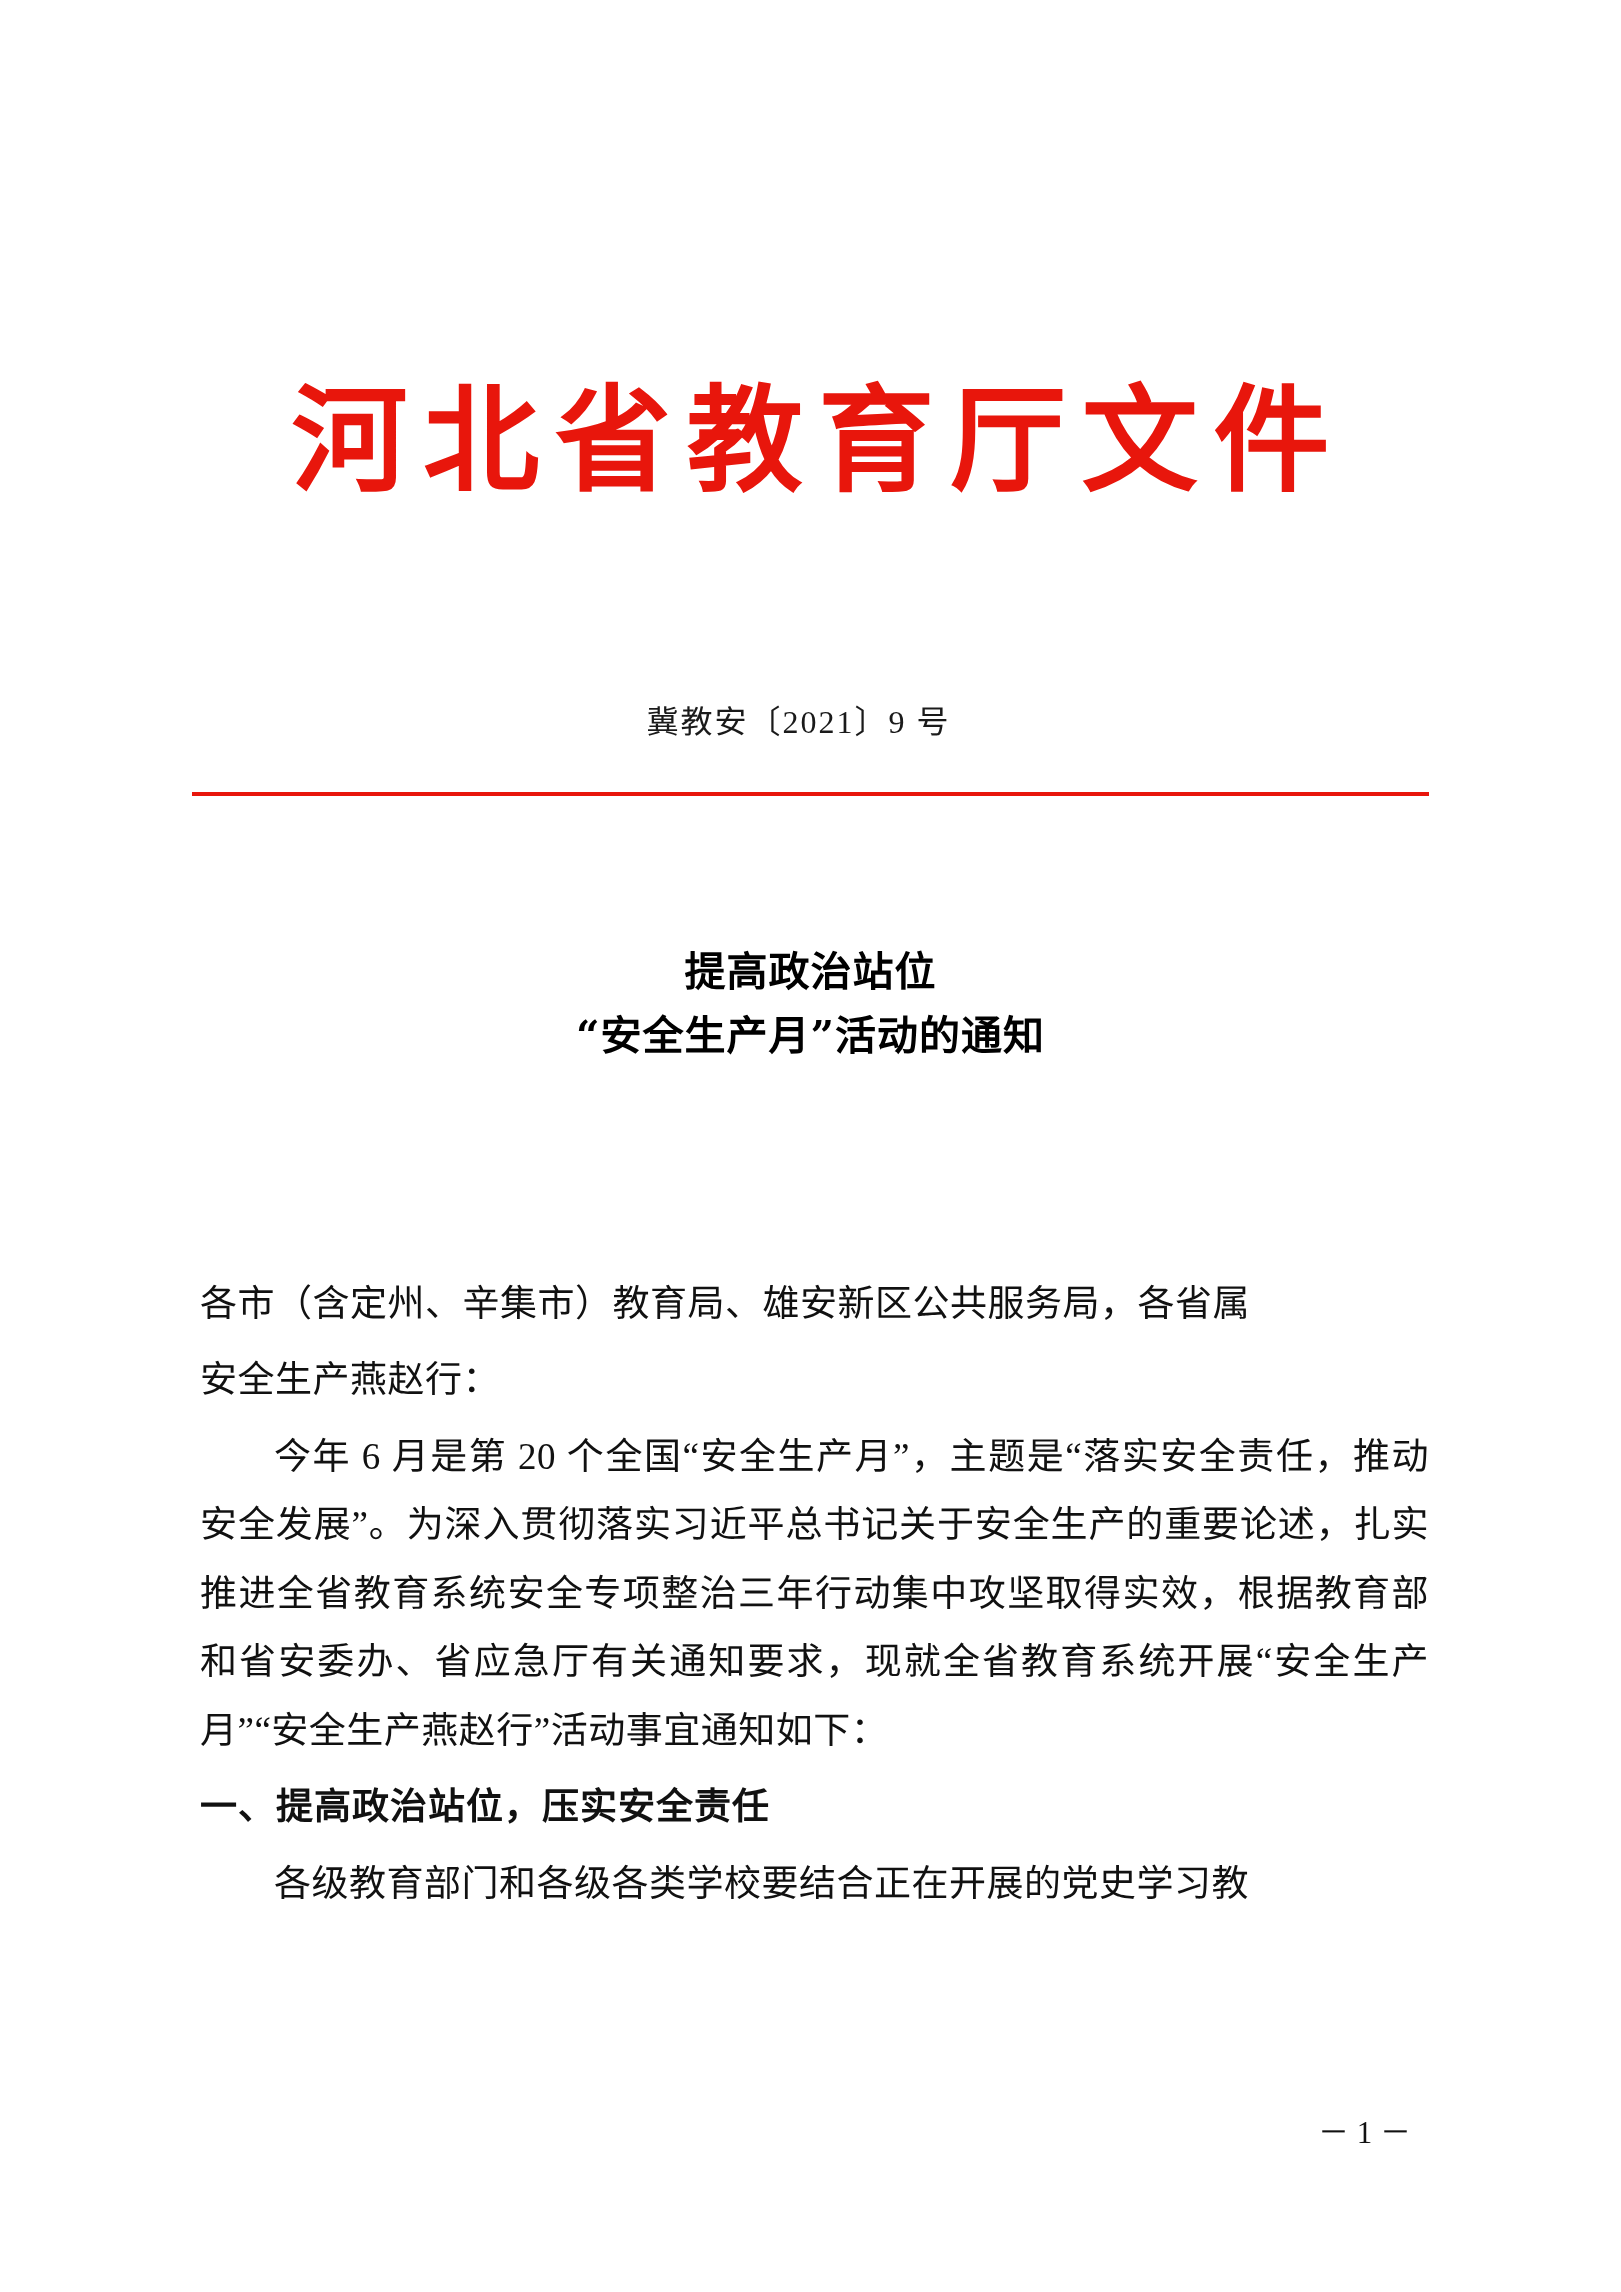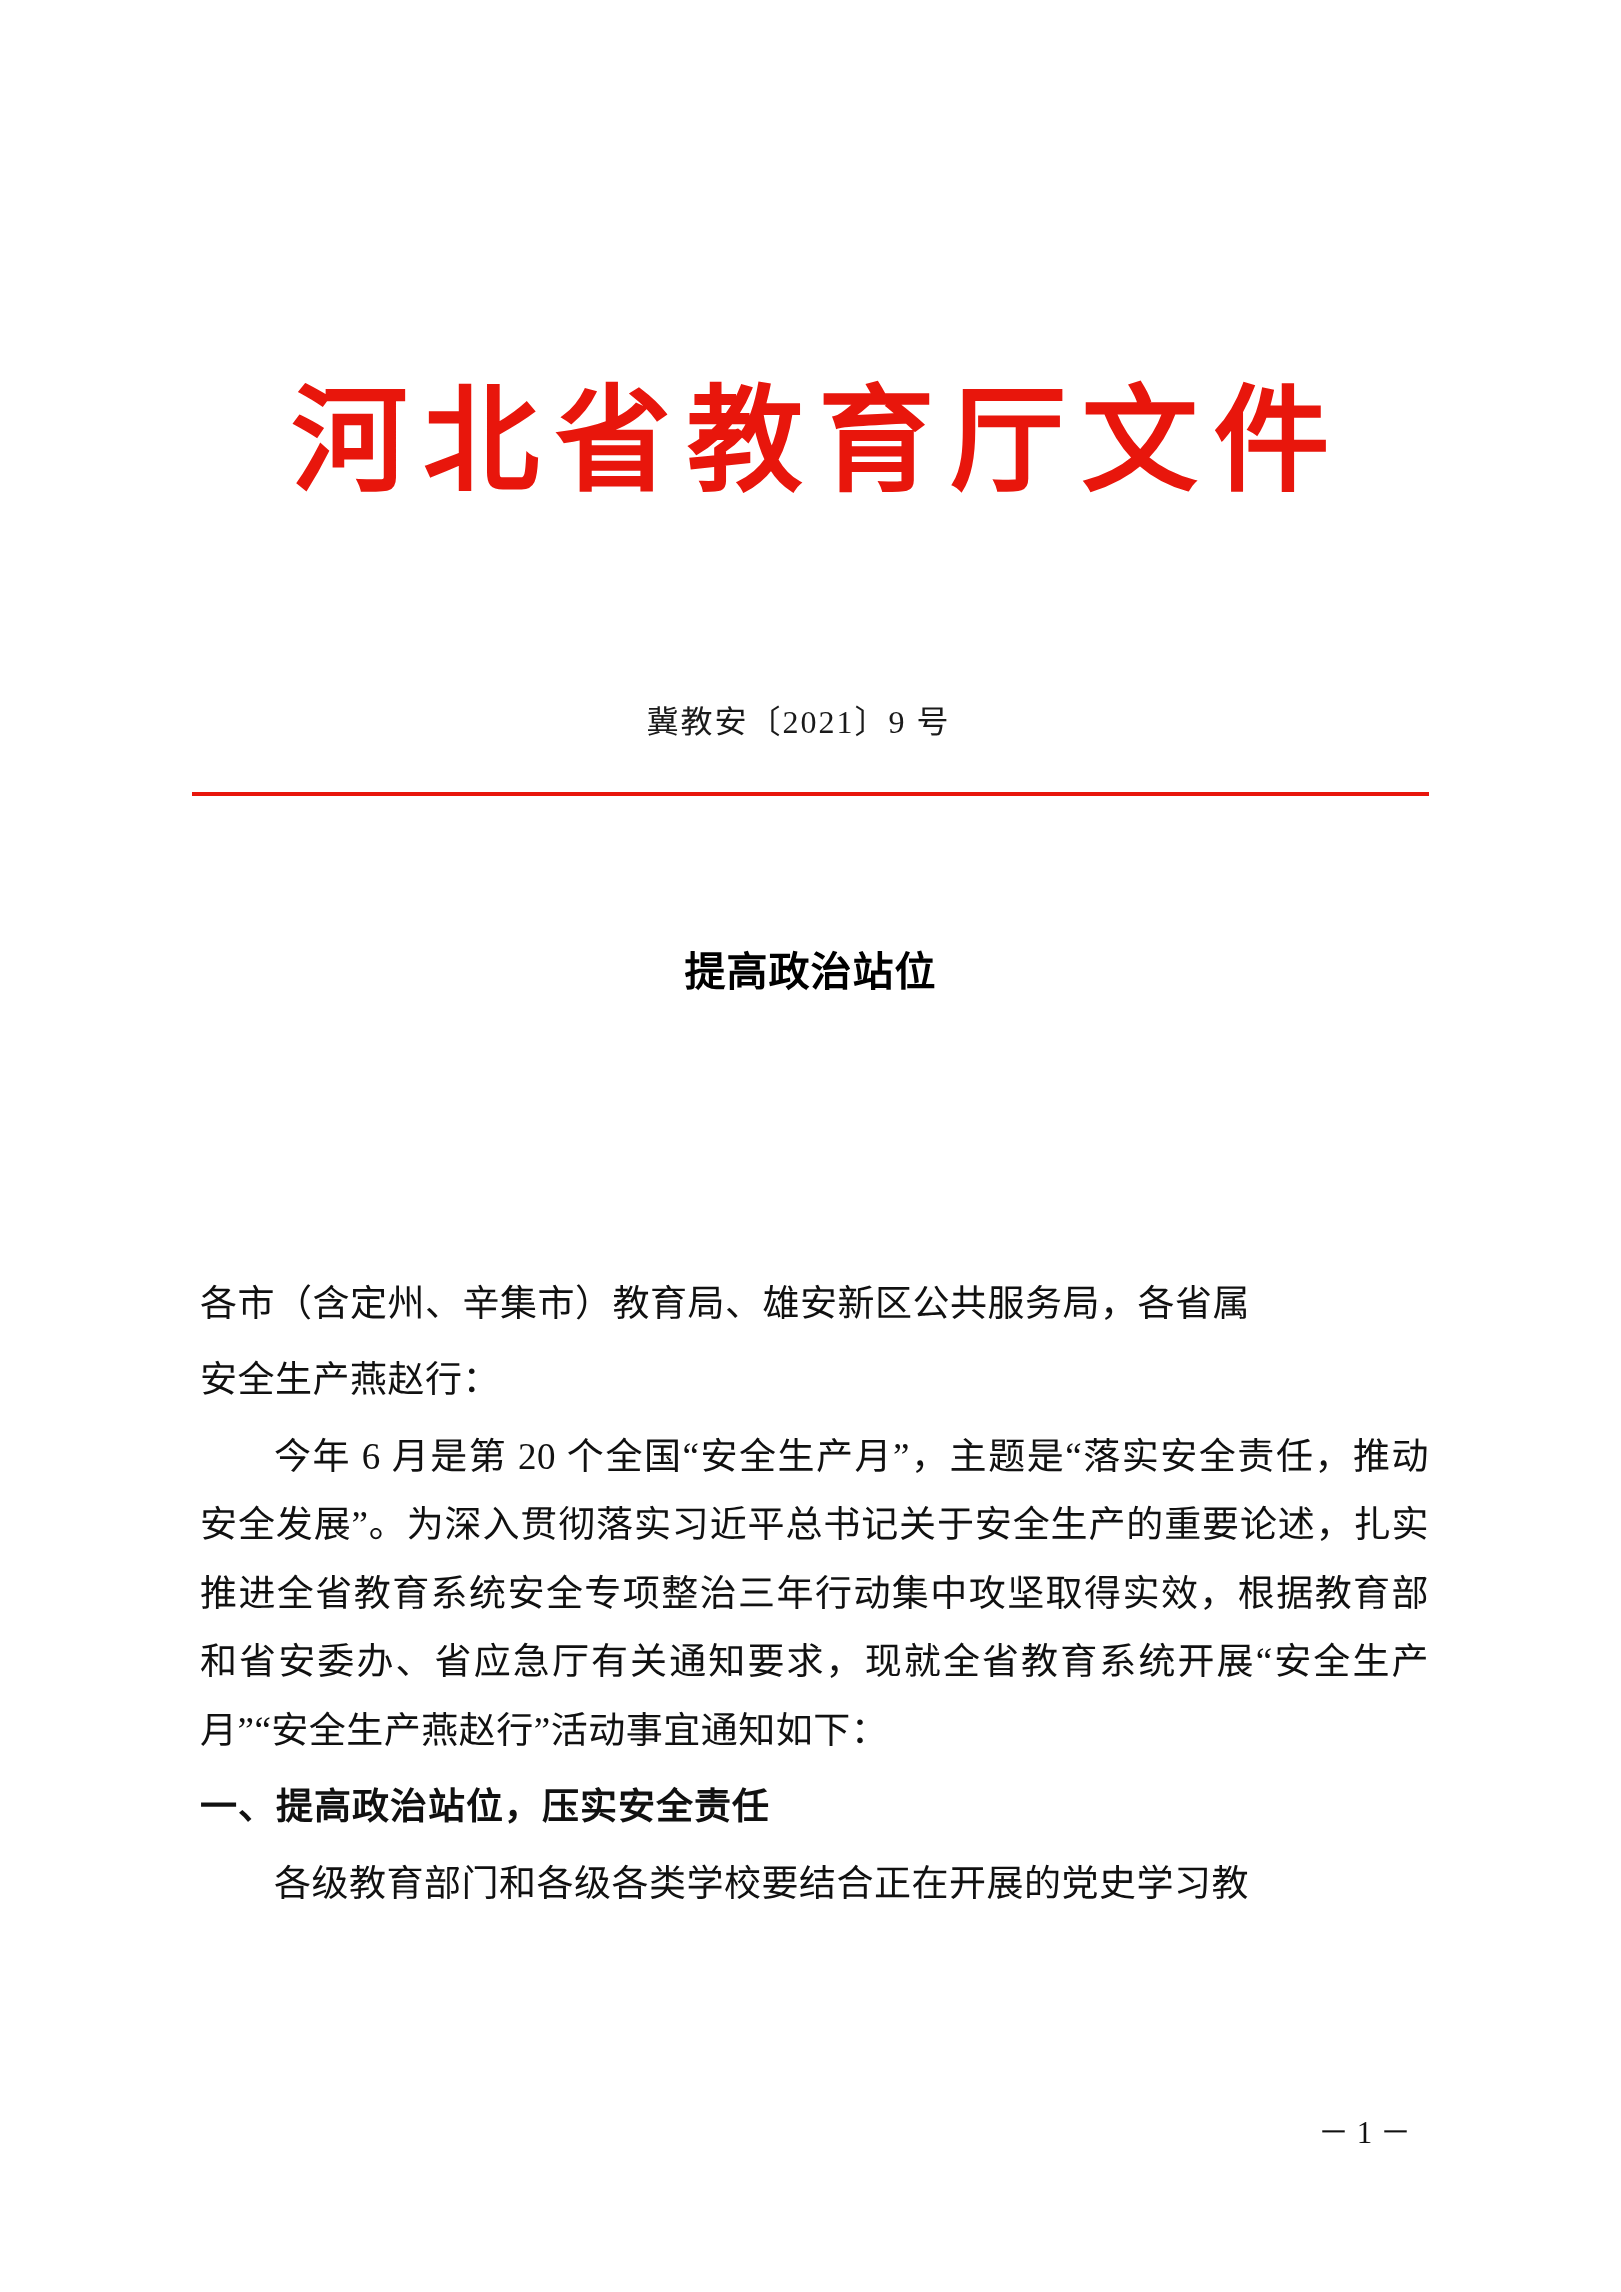--- a/index.html
+++ b/index.html
@@ -141,20 +141,21 @@
   <div class="masthead">
     <div class="masthead-title">河北省教育厅文件</div>
   </div>
 
   <div class="doc-number">冀教安〔2021〕9 号</div>
 
   <div class="red-rule"></div>
 
   <div class="title-block">
     <span class="title-line">提高政治站位</span>
+    <span class="title-line">“安全生产月”活动的通知</span>
   </div>
 
   <div class="body-text">
     <p>各市（含定州、辛集市）教育局、雄安新区公共服务局，各省属</p>
     <p>安全生产燕赵行：</p>
     <p class="indent">今年 6 月是第 20 个全国“安全生产月”，主题是“落实安全责任，推动安全发展”。为深入贯彻落实习近平总书记关于安全生产的重要论述，扎实推进全省教育系统安全专项整治三年行动集中攻坚取得实效，根据教育部和省安委办、省应急厅有关通知要求，现就全省教育系统开展“安全生产月”“安全生产燕赵行”活动事宜通知如下：</p>
     <p class="section-head">一、提高政治站位，压实安全责任</p>
     <p class="indent">各级教育部门和各级各类学校要结合正在开展的党史学习教</p>
   </div>
 

